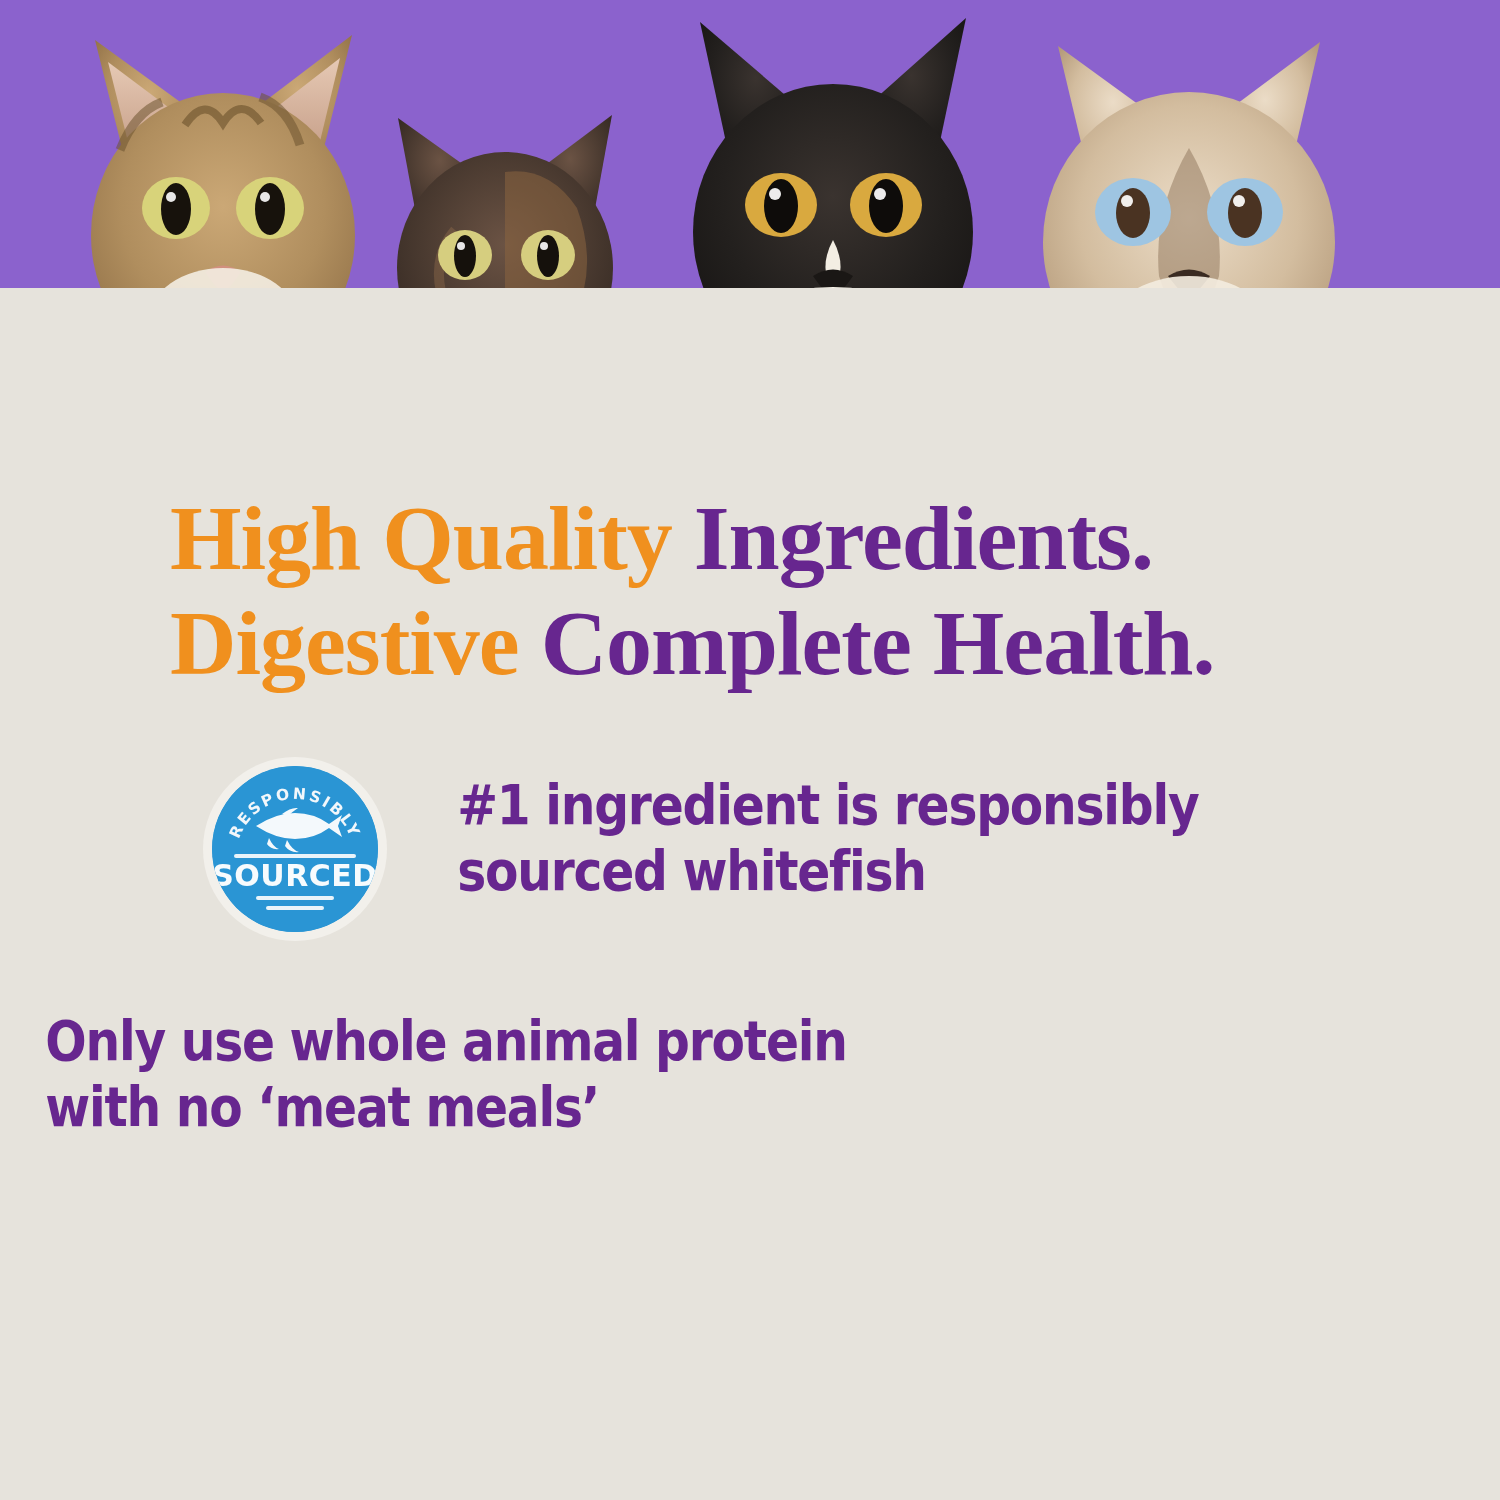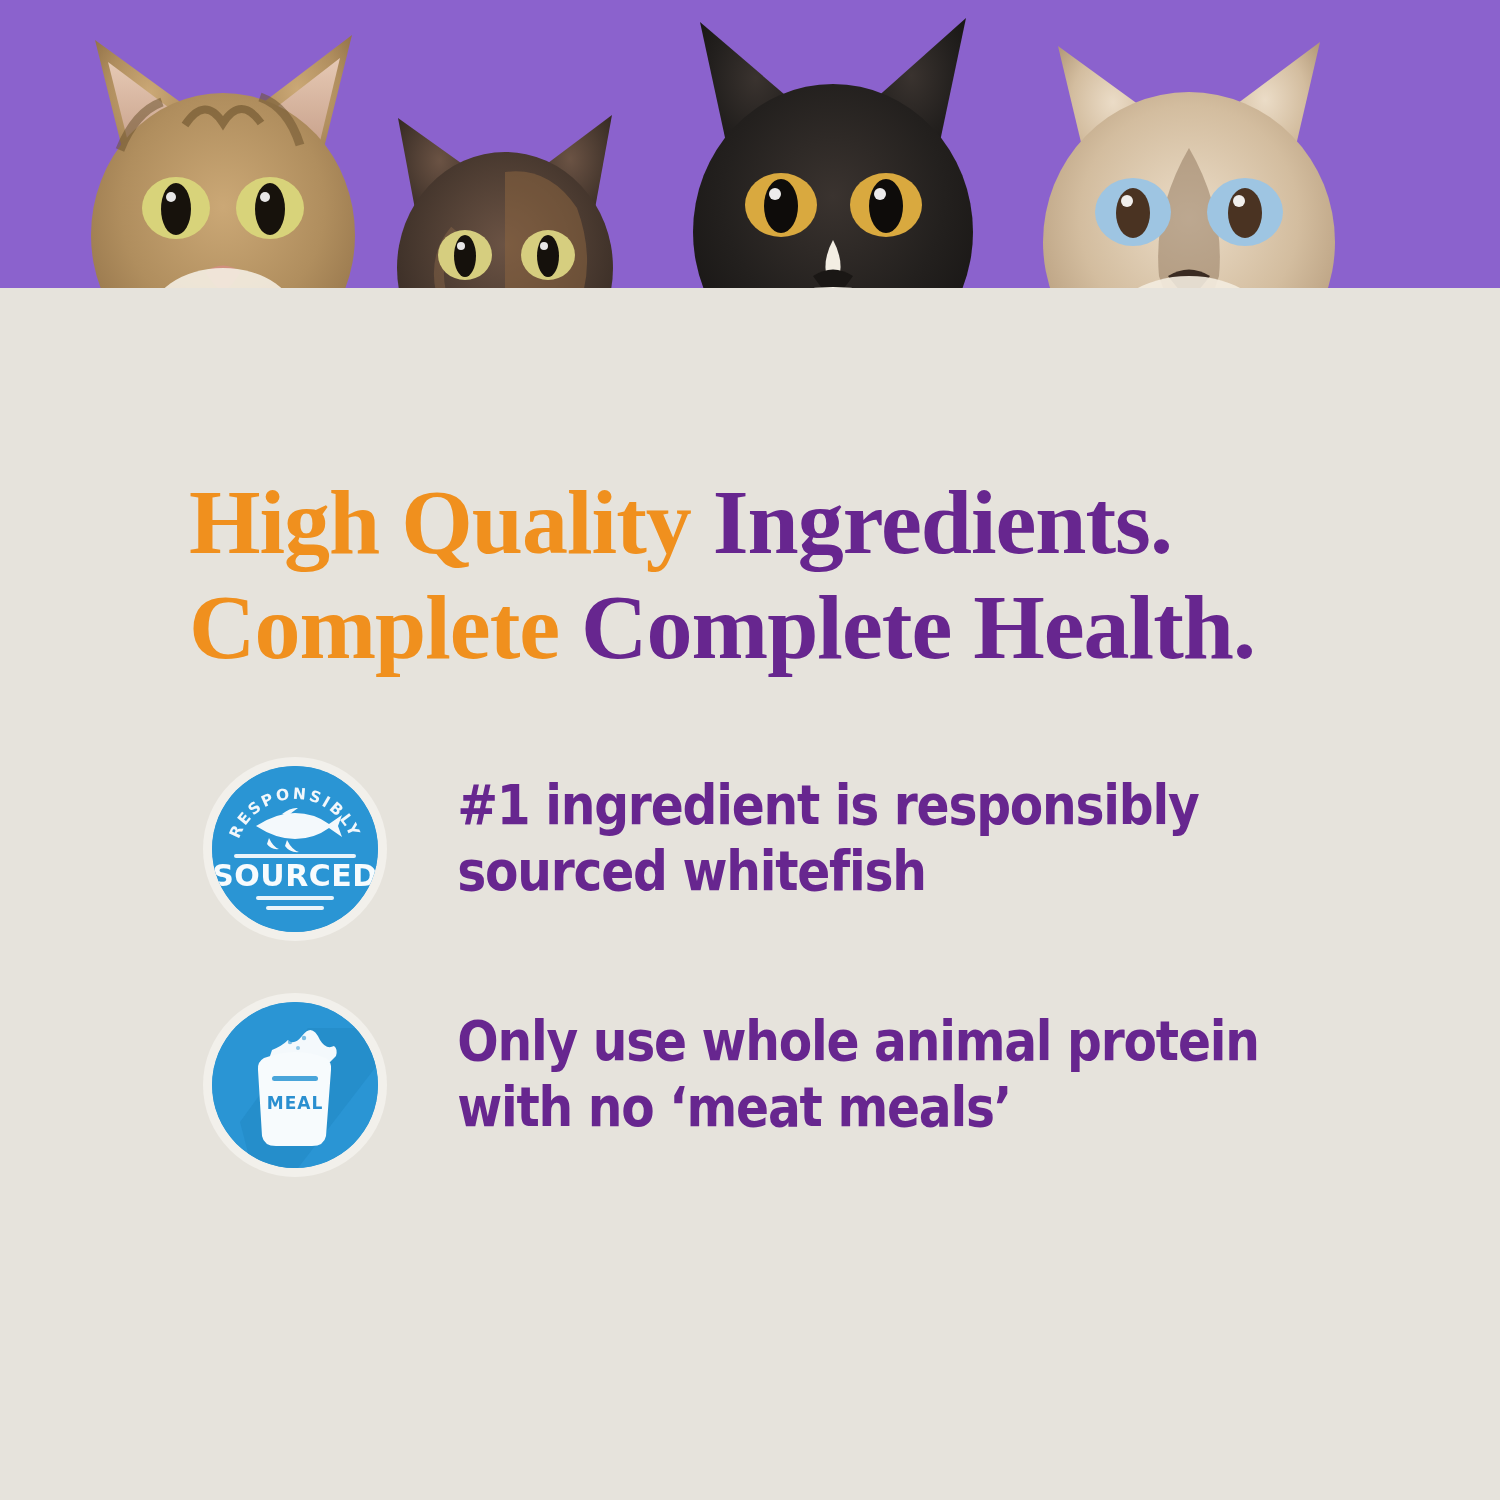--- a/index.html
+++ b/index.html
@@ -56,23 +56,22 @@
     width: 1500px;
     height: 430px;
     overflow: hidden;
     pointer-events: none;
   }
 
   
   .headline {
     position: absolute;
     left: 170px;
-    top: 470px;
+    top: 486px;
     width: 1260px;
-    margin-left: 19px;
   }
   .headline-line {
     font-family: "Liberation Serif", "DejaVu Serif", serif;
     font-weight: bold;
     font-size: 92px;
     line-height: 1.14;
     letter-spacing: -1px;
     white-space: nowrap;
   }
   .hl-orange { color: #F0901E; }
@@ -260,21 +259,21 @@
       </g>
     </svg>
 
     <div class="arc-wrap">
       <div class="arc"></div>
     </div>
   </div>
 
   <div class="headline">
     <div class="headline-line"><span class="hl-orange">High Quality </span><span class="hl-purple">Ingredients.</span></div>
-    <div class="headline-line"><span class="hl-orange">Complete </span><span class="hl-purple">Complete Health.</span></div>
+    <div class="headline-line"><span class="hl-orange">Digestive </span><span class="hl-purple">Complete Health.</span></div>
   </div>
 
   <div class="features">
 
     <div class="feature-row">
       <div class="badge-slot">
         <div class="badge">
           <svg viewBox="0 0 166 166">
             <circle cx="83" cy="83" r="83" fill="#2A95D4"></circle>
             <path id="arcpath" d="M 24 92 A 59 59 0 0 1 142 92" fill="none"></path>
@@ -293,34 +292,19 @@
             <rect x="44" y="130" width="78" height="4" rx="2" fill="#EAF4FA"></rect>
             <rect x="54" y="140" width="58" height="4" rx="2" fill="#EAF4FA"></rect>
           </svg>
         </div>
       </div>
       <div class="feature-text">#1 ingredient is responsibly
 sourced whitefish</div>
     </div>
 
     <div class="feature-row">
-      <div class="badge-slot">
-        <div class="badge">
-          <svg viewBox="0 0 166 166">
-            <circle cx="83" cy="83" r="83" fill="#2A95D4"></circle>
-            <path d="M28 120 L96 26 L166 26 L166 62 L86 166 L40 166 Z" fill="#1F85C2" opacity=".45"></path>
-            <path d="M60 48 q10 -4 16 -10 q6 6 14 -4 q10 -14 18 4 q6 10 14 6 q4 3 2 10 l-6 6 h-52 l-8 -6 z" fill="#F4F9FC"></path>
-            <path d="M52 56 q32 -12 62 0 q6 4 5 12 l-5 66 q-2 10 -14 10 h-36 q-12 0 -14 -10 l-4 -66 q-1 -8 6 -12z" fill="#F7FBFD"></path>
-            <rect x="60" y="74" width="46" height="5" rx="2.5" fill="#2A95D4" opacity=".85"></rect>
-            <text x="83" y="107" font-family="DejaVu Sans, sans-serif" font-size="17" font-weight="bold" fill="#2A8FD0" text-anchor="middle" letter-spacing="1">MEAL</text>
-            <circle cx="78" cy="40" r="2.2" fill="#2A95D4" opacity=".6"></circle>
-            <circle cx="92" cy="36" r="2.2" fill="#2A95D4" opacity=".6"></circle>
-            <circle cx="86" cy="46" r="2" fill="#2A95D4" opacity=".5"></circle>
-          </svg>
-        </div>
-      </div>
       <div class="feature-text">Only use whole animal protein
 with no ‘meat meals’</div>
     </div>
 
 
   </div>
 </div>
 
 </body></html>

